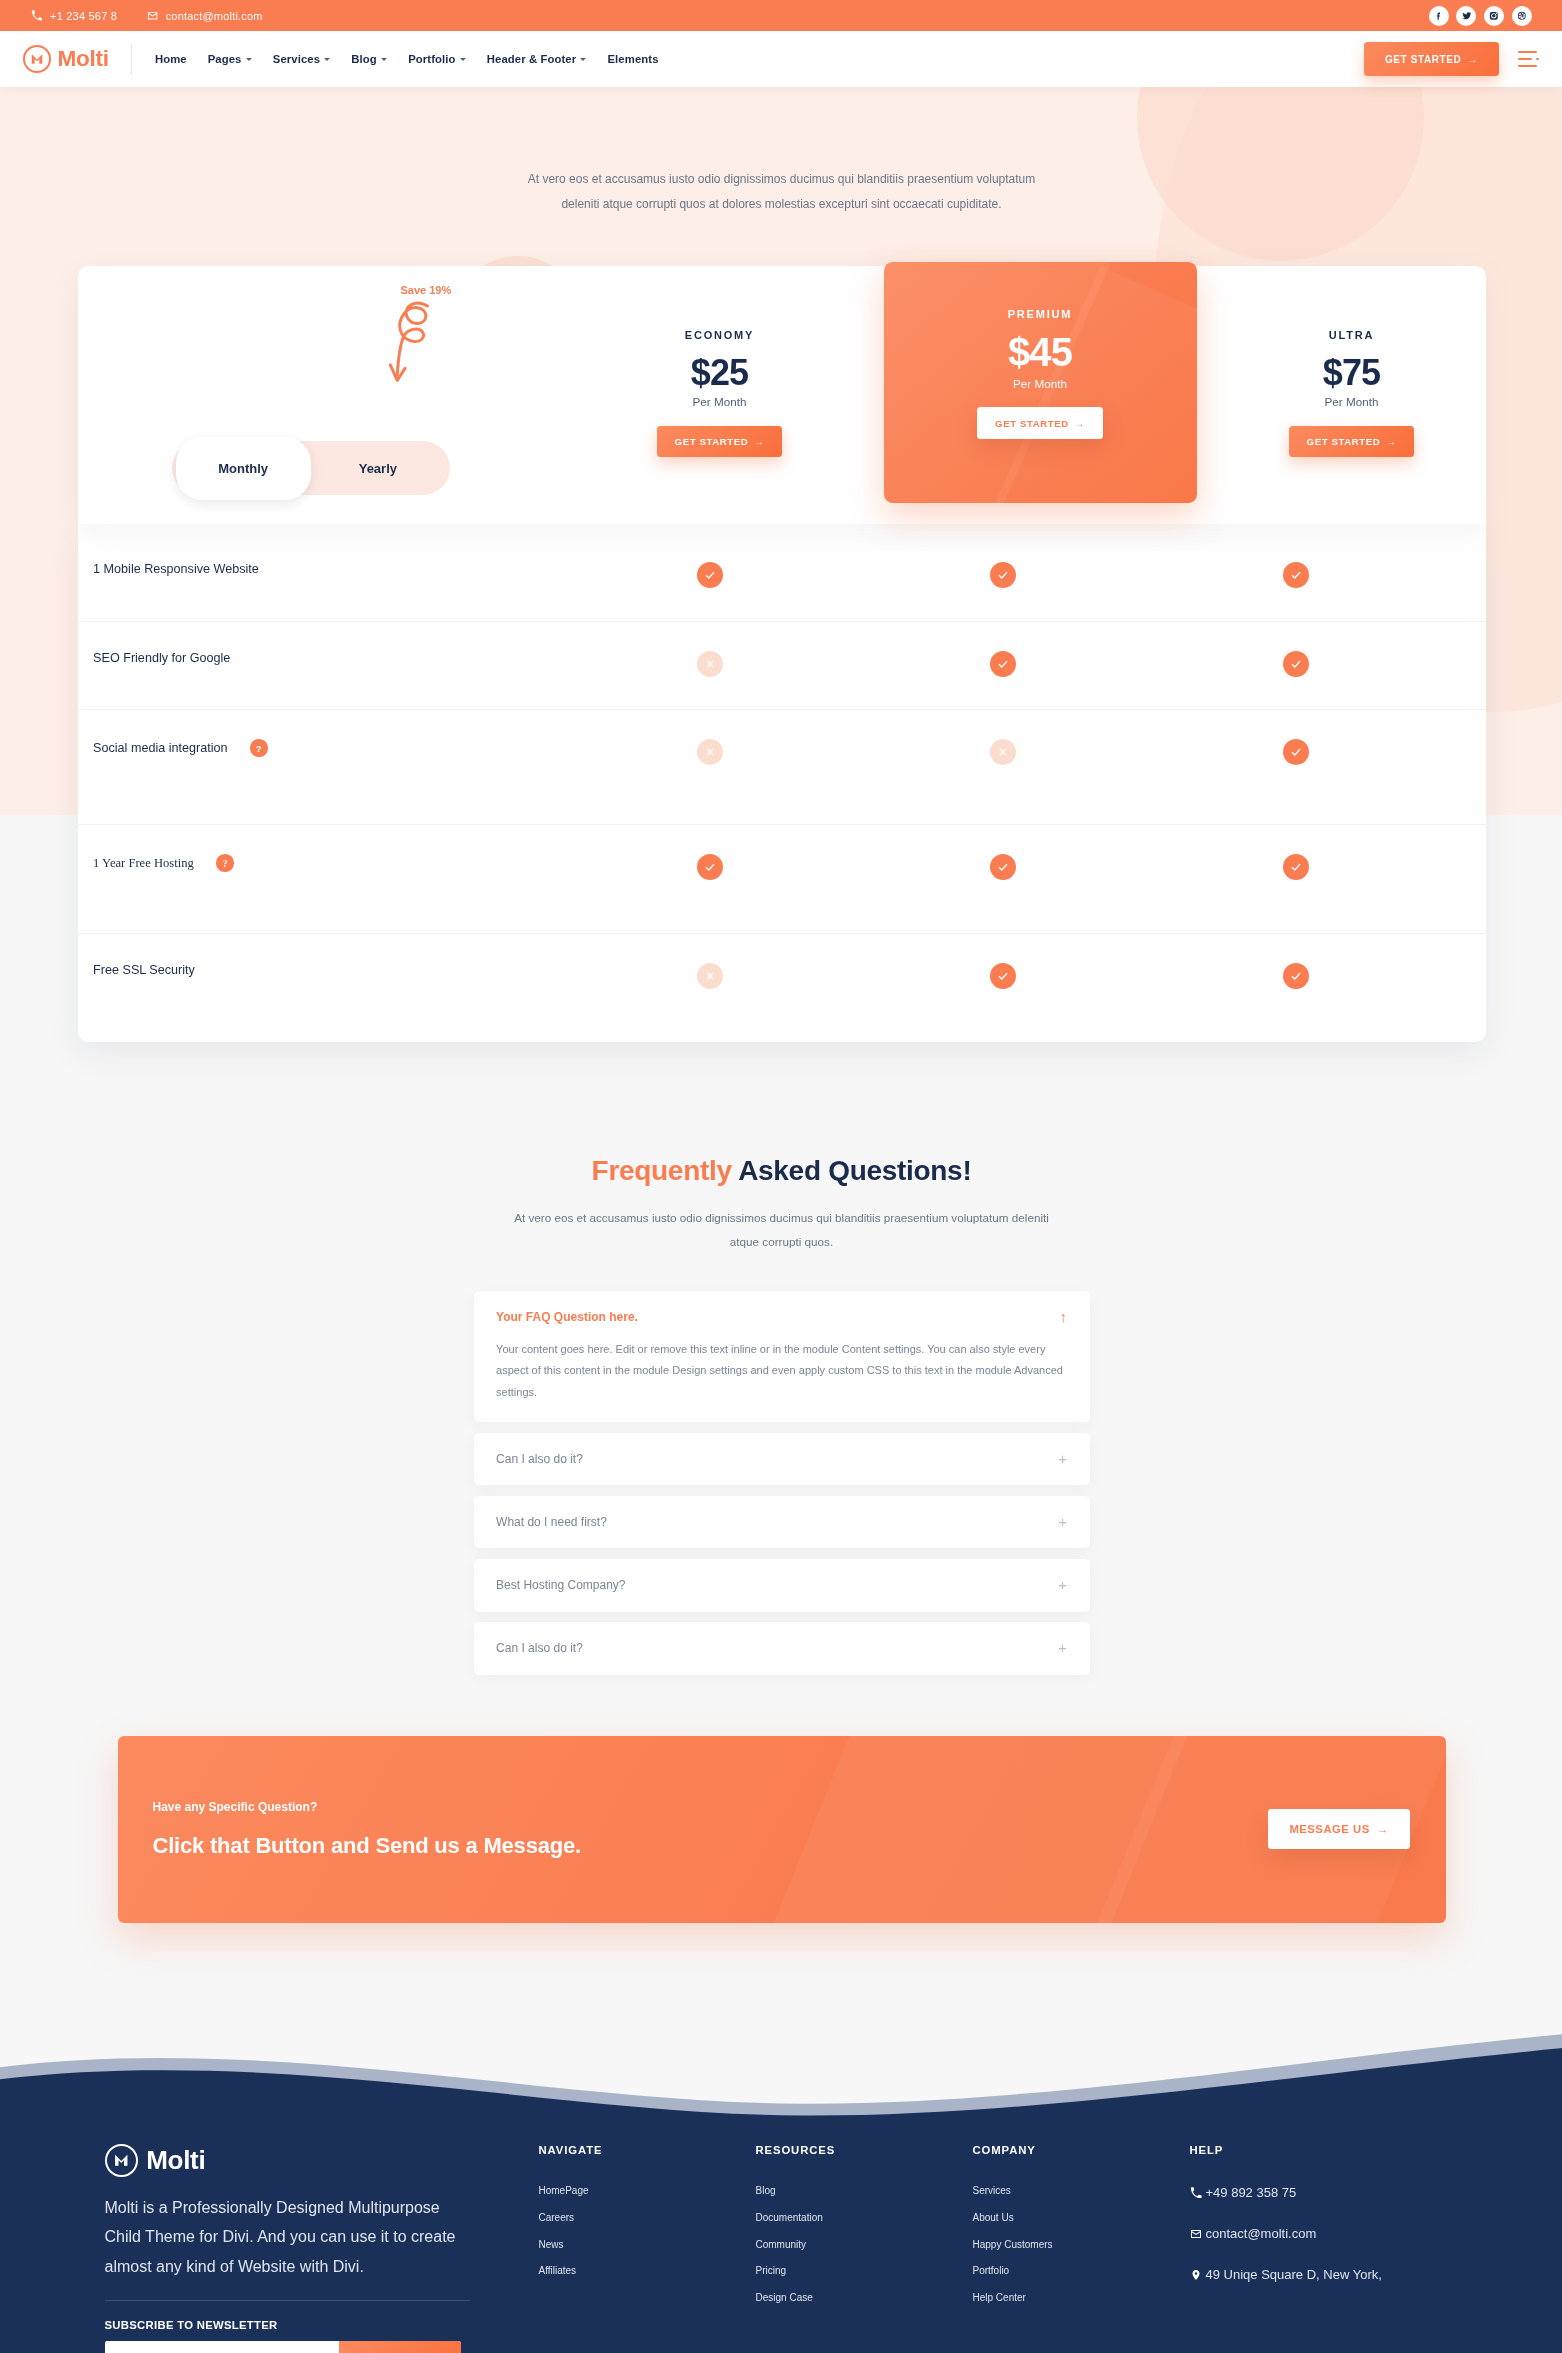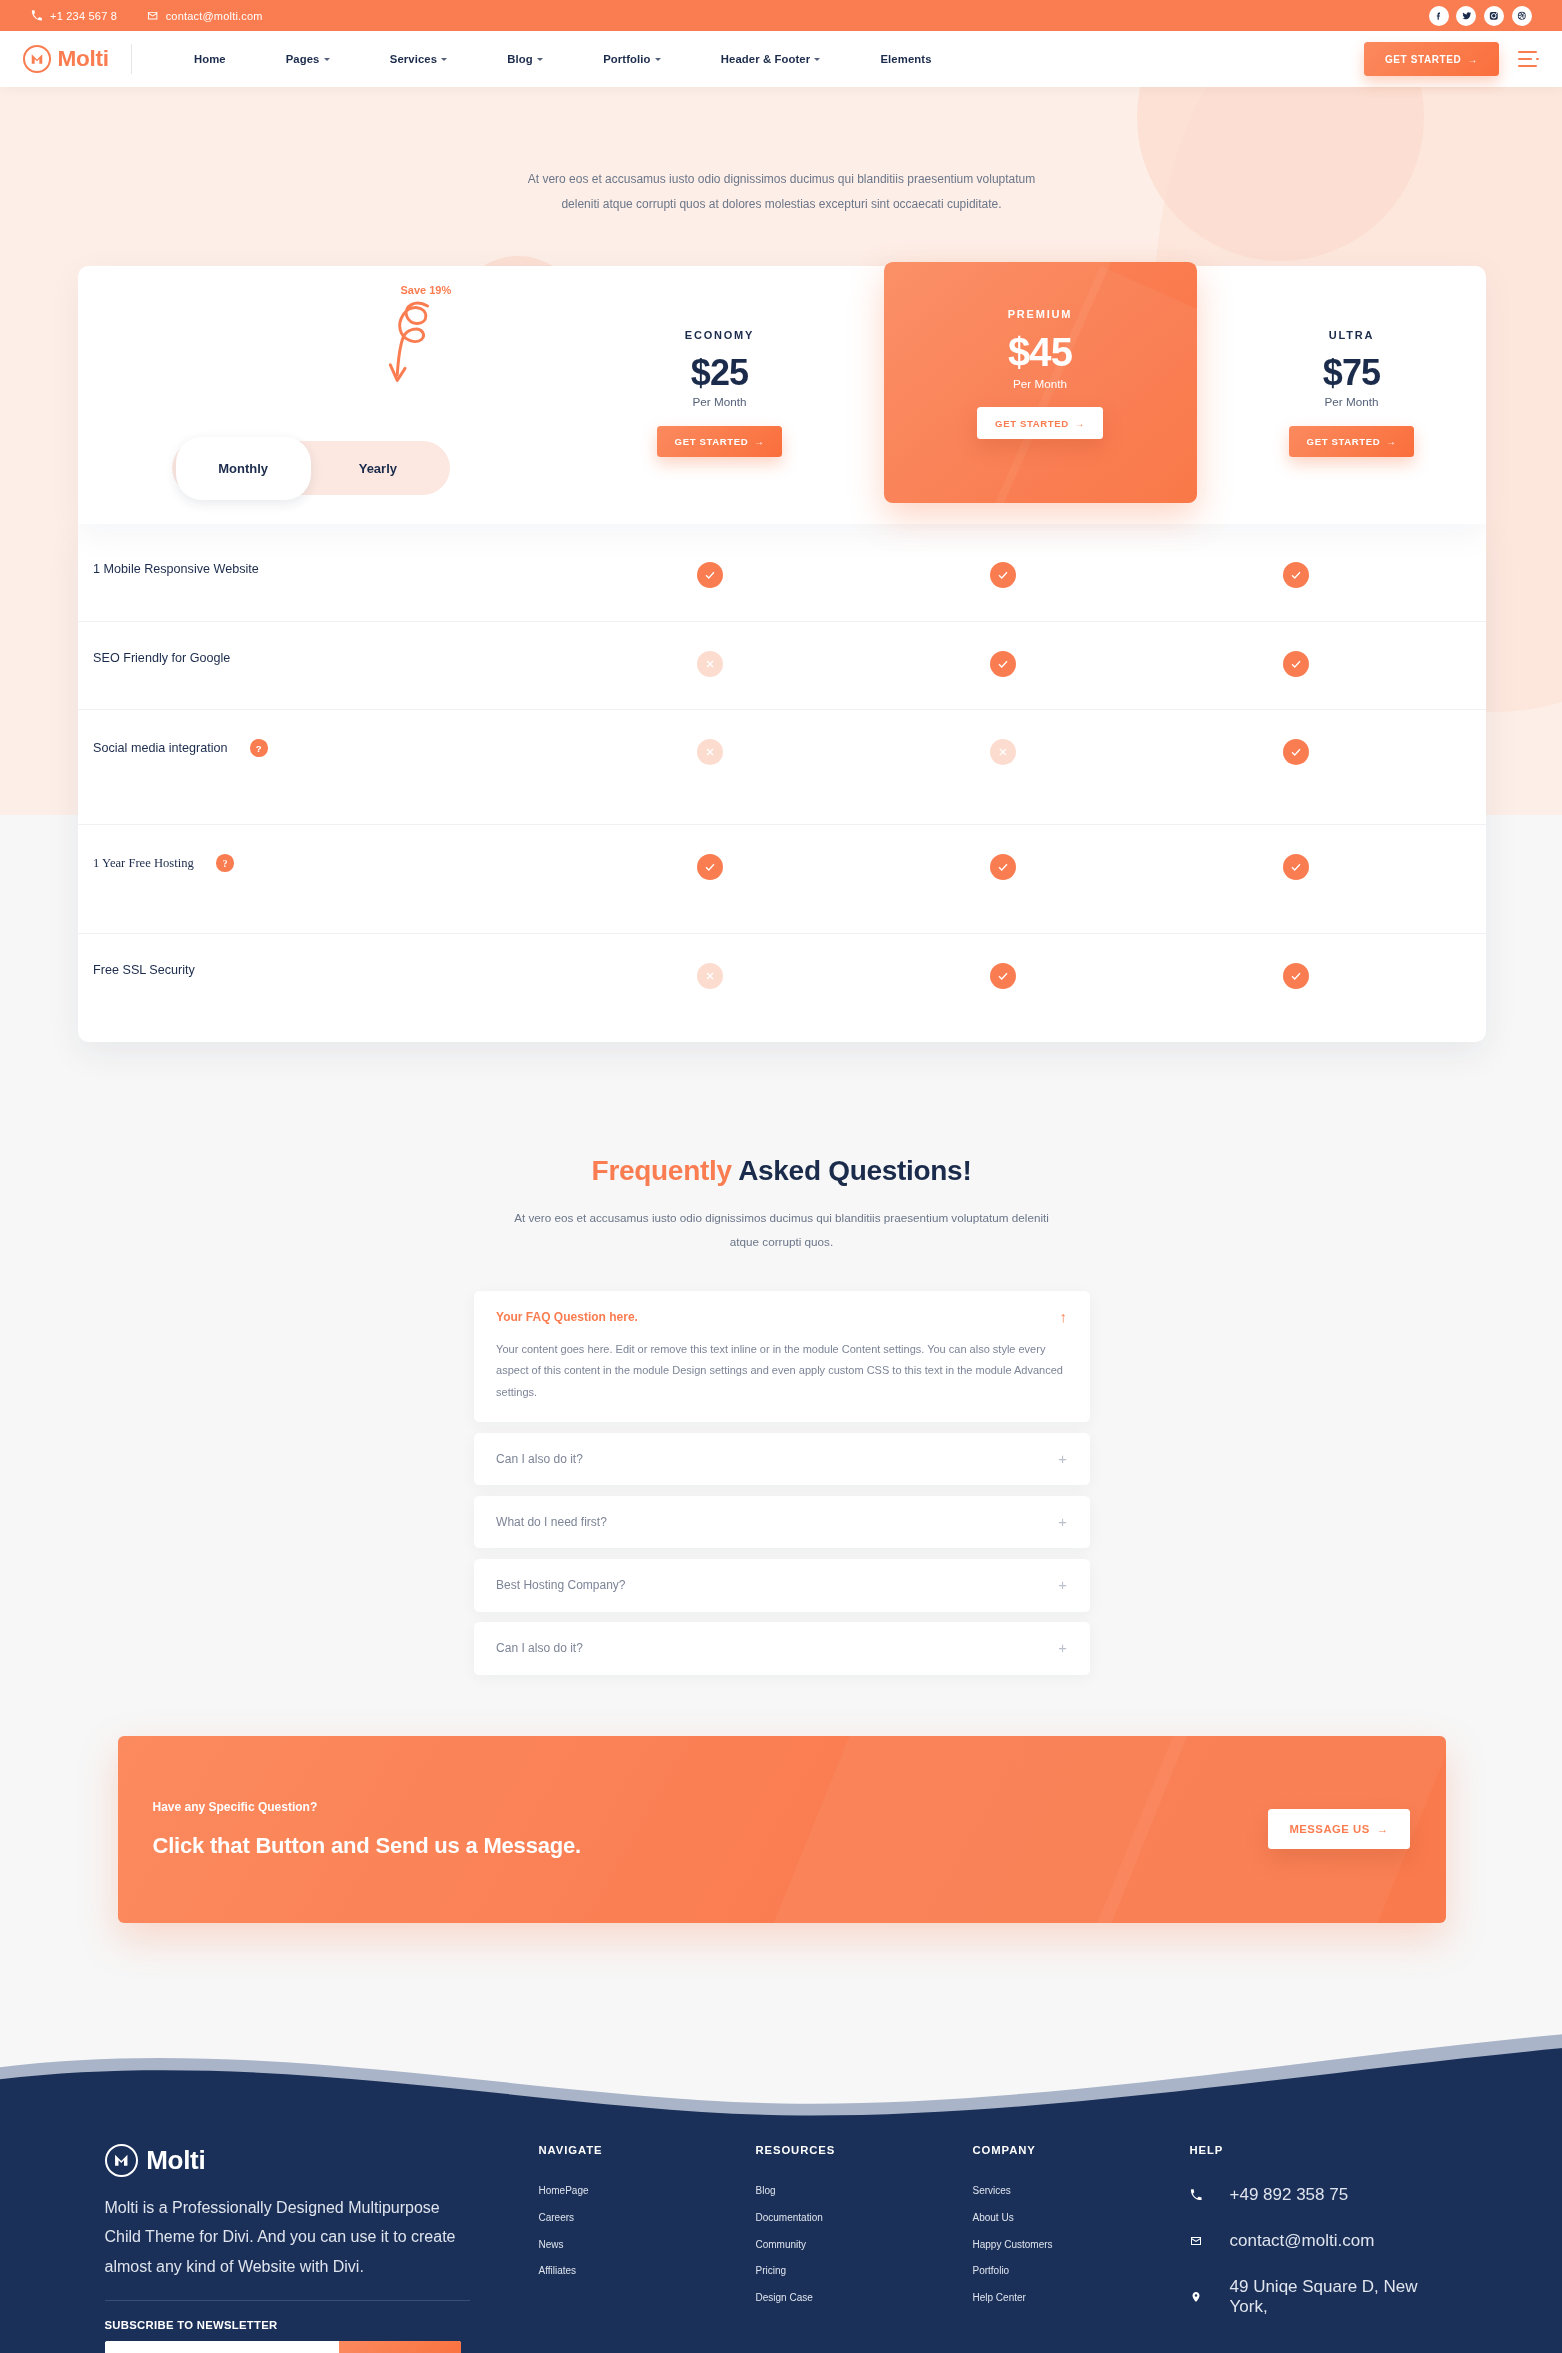--- a/index.html
+++ b/index.html
@@ -32,21 +32,21 @@
     height: 56px; background: #fff; display: flex; align-items: center;
     padding: 0 26px 0 22.6px; position: relative; z-index: 35;
     box-shadow: 0 1.7px 12px rgba(0,0,0,0.045);
   }
   .brand { display: flex; align-items: center; gap: 7px; padding-right: 22.6px; }
   .brand-mark { width: 28px; height: 28px; border-radius: 50%; border: 2.3px solid #fa7d51; display:flex; align-items:center; justify-content:center; }
   .brand-mark svg { width: 14px; height: 14px; fill: #fa7d51; display:block;}
   .brand-name { font-size: 22.6px; font-weight: 700; color: #fa7d51; letter-spacing: -0.3px; }
   .nav-div { width: 0.9px; height: 29.5px; background: #e6e6e6; margin-right: 22.6px; }
   .nav { display: flex; align-items: center; gap: 21px; }
-  .nav-item { display: flex; align-items: center; gap: 4.3px; font-size: 11.3px; font-weight: 600; color: #1b2b4b; cursor: pointer; letter-spacing:0.1px;margin-left:39px;}
+  .nav-item { display: flex; align-items: center; gap: 4.3px; font-size: 11.3px; font-weight: 600; color: #1b2b4b; cursor: pointer; letter-spacing:0.1px;}
   .caret { width: 0; height: 0; border-left: 3.1px solid transparent; border-right: 3.1px solid transparent; border-top: 3.6px solid #55617a; display:block; }
   .hdr-right { margin-left: auto; display: flex; align-items: center; gap: 19px; }
   .btn-get {
     background: linear-gradient(135deg,#fb8a5e,#fa6f3c);
     color: #fff; font-size: 10px; font-weight: 700; letter-spacing: 0.6px;
     padding: 11.3px 21px; border-radius: 3.5px; border: none; cursor: pointer;
     box-shadow: 0 7px 14px rgba(250,120,70,.32);
     display:flex; align-items:center; gap:6px;
   }
   .burger { display: flex; flex-direction: column; gap: 4.3px; cursor: pointer; width: 19px; }
@@ -205,21 +205,21 @@
   .f-sub-form input { flex: 1; border: none; outline: none; padding: 0 12px; font-size: 11px; color: #1b2b4b; font-family: inherit; }
   .f-sub-form input::placeholder { color: #9aa2b1; }
   .f-sub-form button {
     width: 122px; border: none; cursor: pointer; background: linear-gradient(135deg,#fb8a5e,#fa6f3c);
     color: #fff; font-size: 9.6px; font-weight: 700; letter-spacing: 0.5px; font-family: inherit;
   }
   .f-col { width: 217px; }
   .f-col.wide { width: 260px; }
   .f-col h4 { font-size: 11.3px; font-weight: 700; letter-spacing: 0.9px; color: #fff; margin-bottom: 29.5px; }
   .f-col a { display: block; font-size: 10px; color: #dfe4ee; text-decoration: none; margin-bottom: 15.6px; cursor:pointer; }
-  .f-contact { display: flex; align-items: center; gap: 28px; margin-bottom: 26px; font-size: 17px; color: #dfe4ee; }
+  .f-contact { display: flex; align-items: center; gap: 4px; margin-bottom: 26px; font-size: 13px; color: #dfe4ee; }
   .f-contact svg { width: 12px; height: 12px; fill: #fff; flex: none; display:block;}
 </style>
 </head>
 <body>
 
 <div class="page">
 
   <div class="topbar">
     <div class="tb-left">
       <div class="tb-item">

